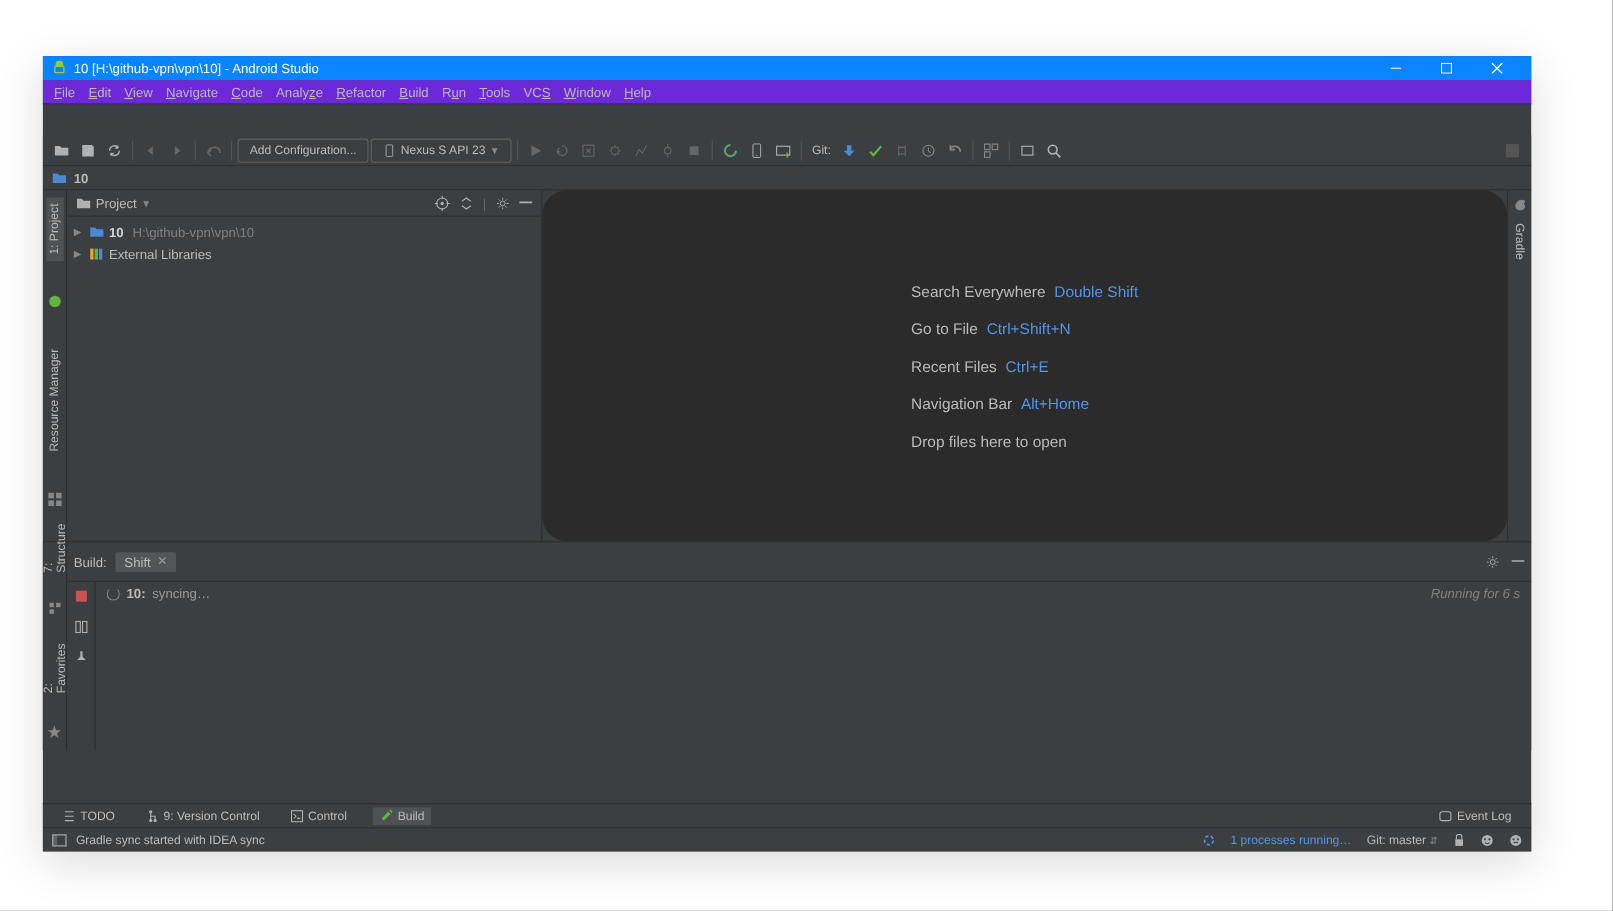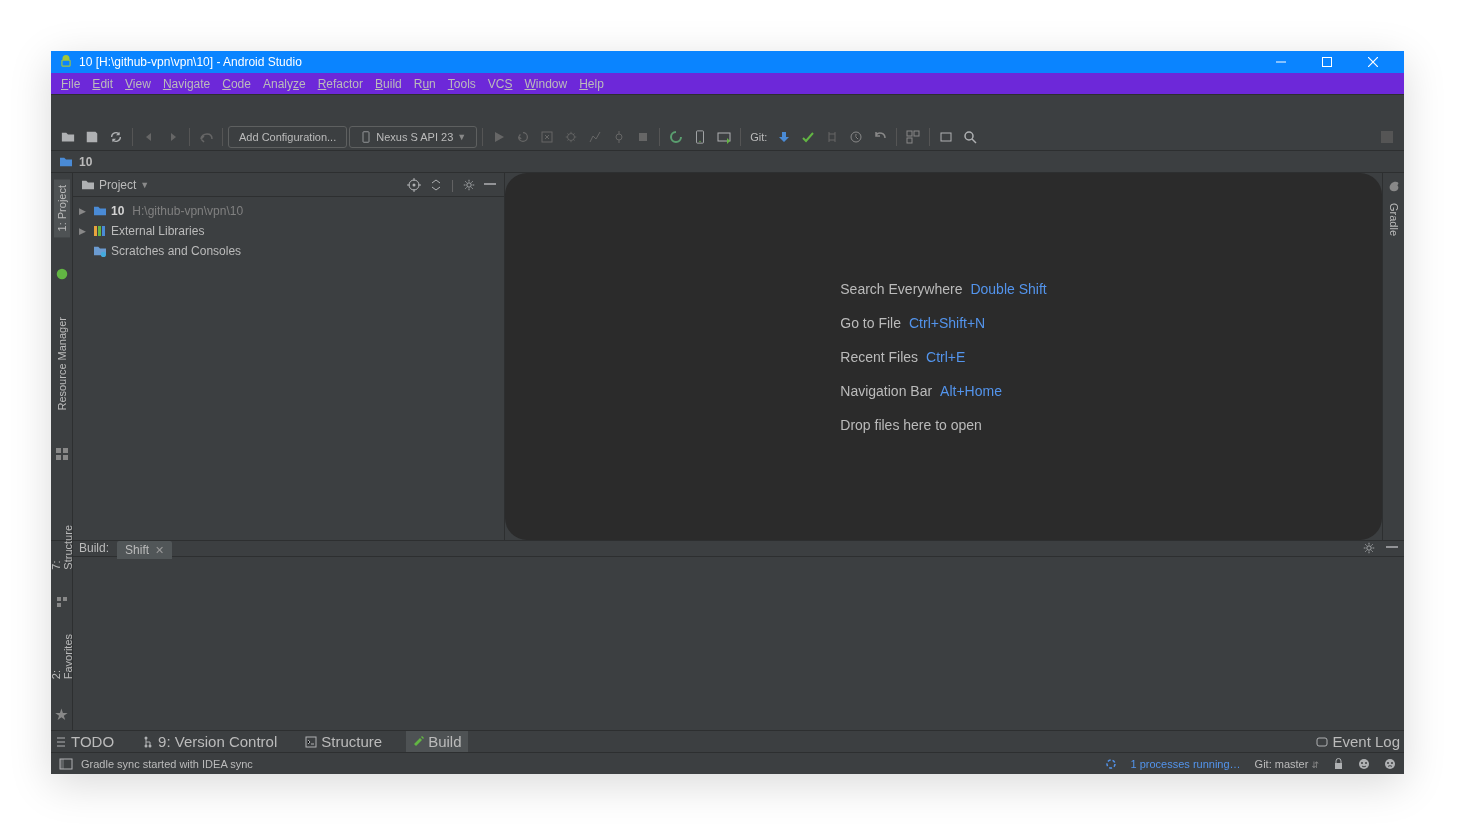--- a/index.html
+++ b/index.html
@@ -1,17 +1,17 @@
 <!DOCTYPE html>
 <html><head>
 <meta charset="utf-8">
 <style>
 * { margin: 0; padding: 0; box-sizing: border-box; font-family: "Segoe UI", Tahoma, sans-serif; }
 body { background: #ffffff; width: 1466px; height: 828px; overflow: hidden; position: relative; }
-.window { position: absolute; left: 51px; top: 51px; width: 1353px; height: 723px; background: #3c3f41; display: flex; flex-direction: column; box-shadow: 0 10px 40px rgba(0,0,0,0.15); }
+.window { position: absolute; left: 39px; top: 51px; width: 1353px; height: 723px; background: #3c3f41; display: flex; flex-direction: column; box-shadow: 0 10px 40px rgba(0,0,0,0.15); }
 .titlebar { height: 22px; background: #0a84ff; display: flex; align-items: center; padding: 0 8px; color: #fff; font-size: 12px; }
 .titlebar .android-icon { width: 14px; height: 14px; margin-right: 6px; }
 .titlebar .spacer { flex: 1; }
 .titlebar .winbtn { width: 46px; height: 22px; display: flex; align-items: center; justify-content: center; color: #fff; }
 .menubar { height: 22px; background: #6d28d9; border-bottom: 1px solid #2d2f30; display: flex; align-items: center; padding: 0 4px; font-size: 12px; color: #bbbbbb; }
 .menubar .menu-item { padding: 0 6px; cursor: pointer; }
 .menubar .menu-item .u { text-decoration: underline; }
 .toolbar { height: 28px; background: #3c3f41; border-bottom: 1px solid #2d2f30; display: flex; align-items: center; padding: 0 6px; gap: 2px; margin-top: 28px; }
 .toolbar .tb-icon { width: 22px; height: 22px; display: flex; align-items: center; justify-content: center; color: #afb1b3; }
 .toolbar .tb-sep { width: 1px; height: 18px; background: #555; margin: 0 3px; }
@@ -38,33 +38,33 @@
 .tree .bold { font-weight: 600; color: #d4d4d4; }
 .tree .path { color: #808080; margin-left: 4px; }
 .editor-area { flex: 1; background: #2b2b2b; display: flex; align-items: center; justify-content: center; border-radius: 22px; }
 .help-hints { color: #bbbbbb; font-size: 14px; }
 .help-hints .row { margin: 18px 0; }
 .help-hints .shortcut { color: #5394ec; margin-left: 8px; }
 .bottom-panel { height: 190px; background: #3c3f41; border-top: 1px solid #2d2f30; display: flex; }
 .bottom-gutter { width: 22px; background: #3c3f41; border-right: 1px solid #2d2f30; display: flex; flex-direction: column; align-items: center; justify-content: flex-end; padding-bottom: 6px; gap: 20px; }
 .bottom-gutter .vtab { writing-mode: vertical-rl; transform: rotate(180deg); font-size: 11px; color: #bbbbbb; padding: 6px 2px; cursor: pointer; }
 .build-content { flex: 1; display: flex; flex-direction: column; }
-.build-tabs { height: 16px; display: flex; align-items: flex-start; border-bottom: 1px solid #2d2f30; padding: 0 6px; font-size: 12px; color: #bbbbbb; }
+.build-tabs { height: 36px; display: flex; align-items: center; border-bottom: 1px solid #2d2f30; padding: 0 6px; font-size: 12px; color: #bbbbbb; }
 .build-tabs .bt-label { margin-right: 8px; }
 .build-tabs .bt-tab { background: #515658; padding: 2px 8px; border-radius: 2px 2px 0 0; display: flex; align-items: center; gap: 6px; }
 .build-tabs .bt-close { color: #999; font-size: 11px; }
 .build-tabs .bt-right { margin-left: auto; display: flex; gap: 10px; color: #afb1b3; }
 .build-body { flex: 1; display: flex; }
 .build-sidebar { width: 26px; background: #3c3f41; border-right: 1px solid #2d2f30; display: flex; flex-direction: column; align-items: center; padding-top: 6px; gap: 14px; color: #afb1b3; }
 .build-sidebar .bsi { width: 14px; height: 14px; display: flex; align-items: center; justify-content: center; }
 .build-main { flex: 1; padding: 4px 10px; color: #bbbbbb; font-size: 12px; position: relative; }
 .build-main .sync-row { display: flex; align-items: center; gap: 6px; }
 .build-main .spinner { width: 12px; height: 12px; border: 1.5px solid #888; border-top-color: transparent; border-radius: 50%; }
 .build-main .running { position: absolute; top: 4px; right: 10px; color: #808080; font-style: italic; font-size: 12px; }
-.tool-windows { height: 22px; background: #3c3f41; border-top: 1px solid #2d2f30; display: flex; align-items: center; padding: 0 0; font-size: 15px; color: #bbbbbb; gap: 20px; }
+.tool-windows { height: 22px; background: #3c3f41; border-top: 1px solid #2d2f30; display: flex; align-items: center; padding: 0 14px; font-size: 11px; color: #bbbbbb; gap: 20px; margin-top: 48px; }
 .tool-windows .tw-item { display: flex; align-items: center; gap: 4px; cursor: pointer; padding: 0 4px; }
 .tool-windows .tw-item.active { background: #4e5254; padding: 2px 6px; }
 .tool-windows .tw-right { margin-left: auto; display: flex; align-items: center; gap: 6px; }
 .statusbar { height: 22px; background: #3c3f41; border-top: 1px solid #2d2f30; display: flex; align-items: center; padding: 0 8px; font-size: 11px; color: #bbbbbb; }
 .statusbar .sb-right { margin-left: auto; display: flex; align-items: center; gap: 14px; }
 .statusbar .sb-link { color: #5394ec; }
 .statusbar .sb-icon { color: #afb1b3; }
 .stop-square { width: 10px; height: 10px; background: #c75450; }
 svg { display: block; }
 </style>
@@ -350,29 +350,20 @@
           <span class="arrow">▶</span>
           <span class="fico">
               <svg width="14" height="12">
                 <rect x="1" y="1" width="3" height="10" fill="#e8a33d"></rect>
                 <rect x="5" y="1" width="3" height="10" fill="#62b543"></rect>
                 <rect x="9" y="1" width="3" height="10" fill="#4a8bd6"></rect>
               </svg>
             </span>
           <span>External Libraries</span>
         </div>
-        <div class="node l1">
-          <span class="fico">
-              <svg width="14" height="12" viewBox="0 0 16 14">
-                <path fill="#6b9bd1" d="M1 2h5l2 2h7v8H1z"></path>
-                <circle cx="12" cy="11" r="3" fill="#44aadd"></circle>
-              </svg>
-            </span>
-          <span>Scratches and Consoles</span>
-        </div>
       </div>
     </div>
 
     <div class="editor-area">
       <div class="help-hints">
         <div class="row"><span>Search Everywhere</span><span class="shortcut">Double Shift</span></div>
         <div class="row"><span>Go to File</span><span class="shortcut">Ctrl+Shift+N</span></div>
         <div class="row"><span>Recent Files</span><span class="shortcut">Ctrl+E</span></div>
         <div class="row"><span>Navigation Bar</span><span class="shortcut">Alt+Home</span></div>
         <div class="row"><span>Drop files here to open</span></div>
@@ -416,20 +407,46 @@
                 <path stroke="currentColor" d="M8 2v2M8 12v2M2 8h2M12 8h2M3.8 3.8l1.4 1.4M10.8 10.8l1.4 1.4M3.8 12.2l1.4-1.4M10.8 5.2l1.4-1.4"></path>
               </svg>
             </span>
           <span>
               <svg width="12" height="12">
                 <line x1="0" y1="6" x2="12" y2="6" stroke="currentColor" stroke-width="1.5"></line>
               </svg>
             </span>
         </div>
       </div>
+      <div class="build-body">
+        <div class="build-sidebar">
+          <span class="bsi">
+              <span class="stop-square"></span>
+            </span>
+          <span class="bsi">
+              <svg width="14" height="14">
+                <rect x="2" y="2" width="4" height="10" fill="none" stroke="currentColor"></rect>
+                <rect x="8" y="2" width="4" height="10" fill="none" stroke="currentColor"></rect>
+              </svg>
+            </span>
+          <span class="bsi">
+              <svg width="12" height="14">
+                <path fill="currentColor" d="M5 1h2v5l3 3H2l3-3V1zM6 9v4"></path>
+              </svg>
+            </span>
+        </div>
+        <div class="build-main">
+          <div class="sync-row">
+            <span class="spinner"></span>
+            <span class="bold" style="font-weight:600">10:</span>
+            <span style="color:#999">syncing…</span>
+          </div>
+          <div class="running">Running for 6 s</div>
+        </div>
+      </div>
     </div>
   </div>
 
   <div class="tool-windows">
     <div class="tw-item">
       <svg width="12" height="12">
           <path stroke="#afb1b3" fill="none" d="M2 2h8M2 6h8M2 10h8"></path>
         </svg>
       <span>TODO</span>
     </div>
@@ -440,21 +457,21 @@
           <circle cx="4" cy="10" r="1.5" fill="#afb1b3"></circle>
           <circle cx="8" cy="10" r="1.5" fill="#afb1b3"></circle>
         </svg>
       <span>9: Version Control</span>
     </div>
     <div class="tw-item">
       <svg width="12" height="12">
           <rect x="1" y="1" width="10" height="10" fill="none" stroke="#afb1b3"></rect>
           <path stroke="#afb1b3" d="M3 4l2 2-2 2M6 8h3"></path>
         </svg>
-      <span>Structure</span>
+      <span>Control</span>
     </div>
     <div class="tw-item active">
       <svg width="12" height="12">
           <path fill="#62b543" d="M8 2l2 2-6 6-2-2zM9 1l2 2 1-1-2-2z"></path>
         </svg>
       <span>Build</span>
     </div>
     <div class="tw-right">
       <div class="tw-item">
         <svg width="12" height="12">

